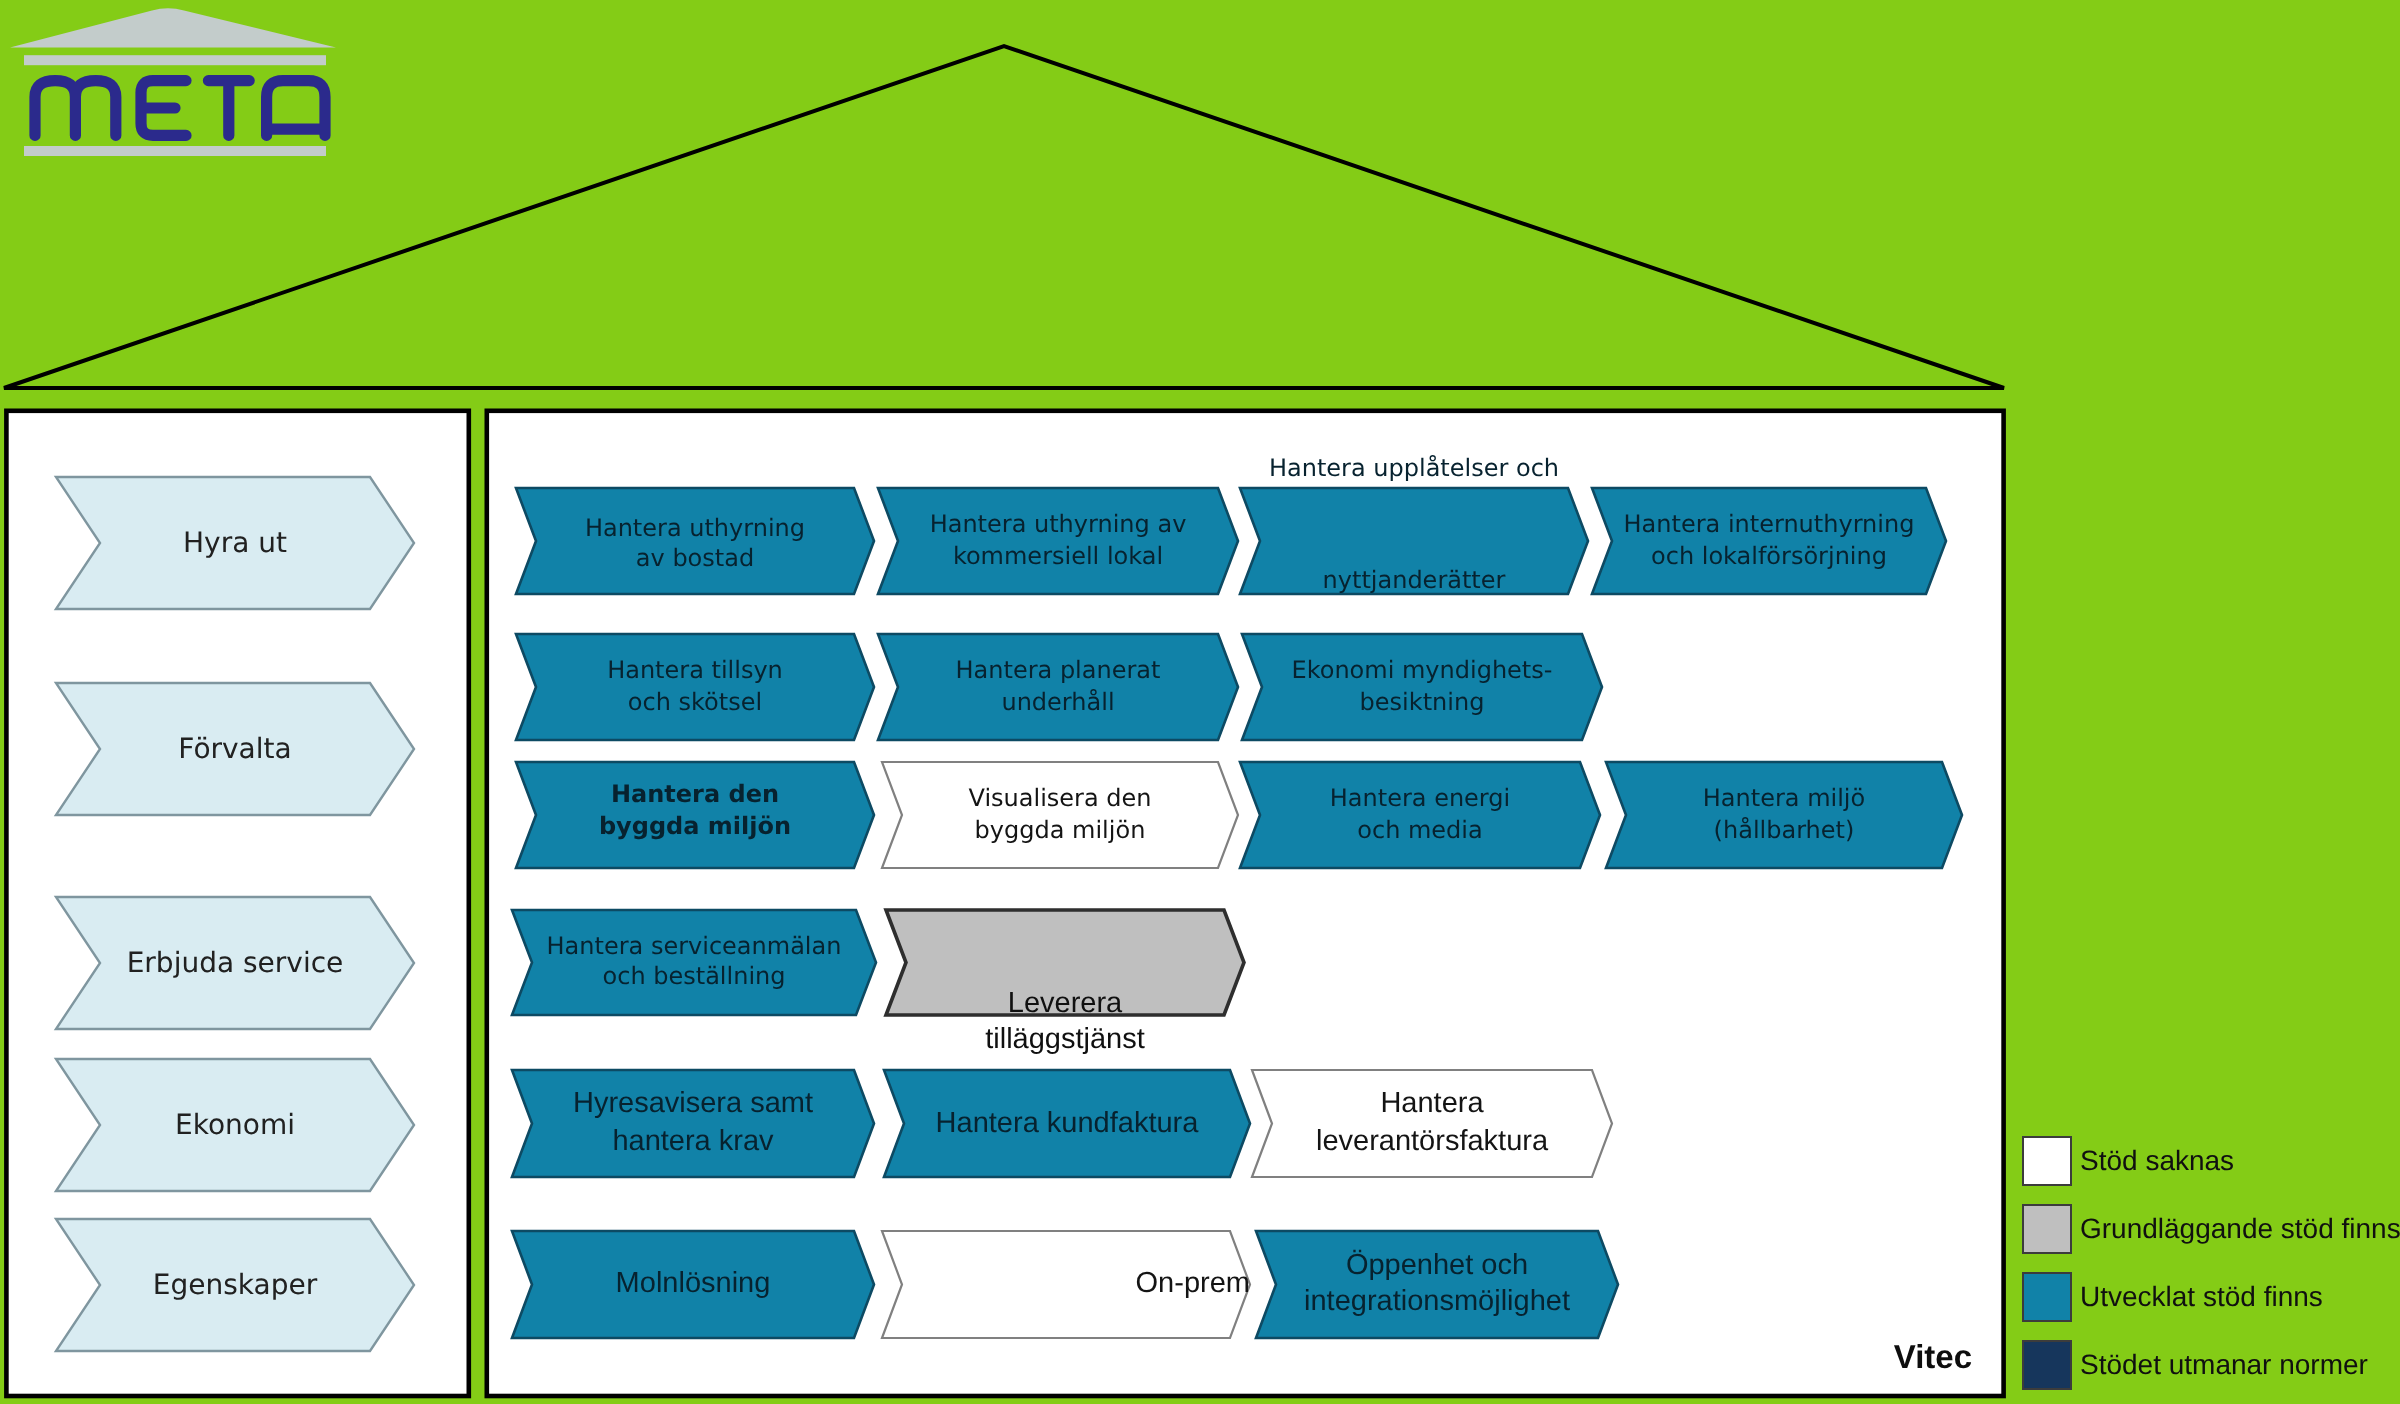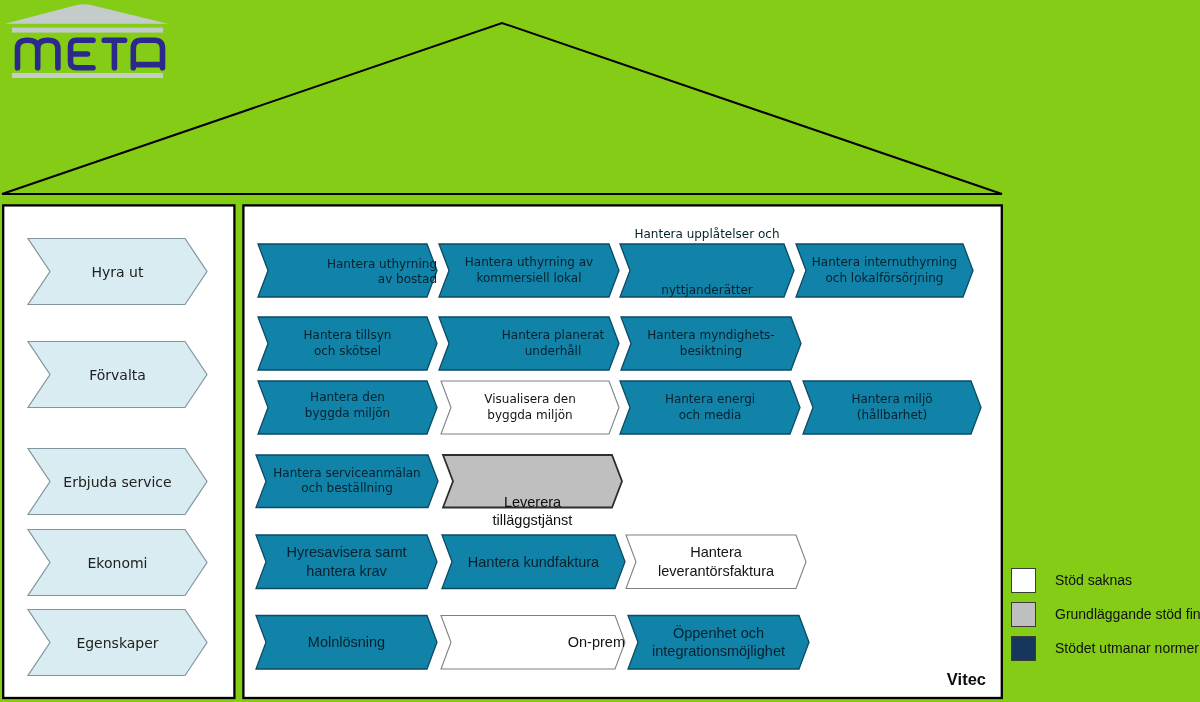--- a/index.html
+++ b/index.html
@@ -8,21 +8,21 @@
   #diagram-svg{position:absolute;left:0;top:0;width:1200px;height:702px;}
   .lbl{position:absolute;display:flex;flex-direction:column;align-items:center;justify-content:center;
        text-align:center;pointer-events:none;}
   .lbl span{display:block;}
   .lbl-s{font:12px/15.5px "DejaVu Sans",sans-serif;}
   .lbl-l{font:14.5px/18.5px "Liberation Sans",sans-serif;}
   .lbl-cat{font:14px/18px "DejaVu Sans",sans-serif;color:#212121;}
   #legend{position:absolute;left:1011px;top:567px;display:flex;flex-direction:column;gap:8px;}
   .legend-item{display:flex;align-items:center;height:26px;}
   .legend-swatch{width:23px;height:23px;border:1.5px solid #3c3c3c;flex:0 0 auto;}
-  .legend-label{margin-left:19px;font:14px/17px "Liberation Sans",sans-serif;color:#101010;
+  .legend-label{margin-left:4px;font:14px/17px "Liberation Sans",sans-serif;color:#101010;
                 white-space:nowrap;}
   #brand{position:absolute;left:830px;top:670px;width:156px;text-align:right;
          font:bold 16.5px/18px "Liberation Sans",sans-serif;color:#0d0d0d;}
   #logo{position:absolute;left:5px;top:2px;width:163px;height:76px;}
 </style>
 </head>
 <body>
 
 <div id="stage">
 
@@ -80,49 +80,49 @@
       </div>
       <div class="lbl lbl-cat" style="left: 28px; top: 448.5px; width: 179px; height: 66px; color: rgb(33, 33, 33);">
         <span>Erbjuda service</span>
       </div>
       <div class="lbl lbl-cat" style="left: 28px; top: 529.5px; width: 179px; height: 66px; color: rgb(33, 33, 33);">
         <span>Ekonomi</span>
       </div>
       <div class="lbl lbl-cat" style="left: 28px; top: 609.5px; width: 179px; height: 66px; color: rgb(33, 33, 33);">
         <span>Egenskaper</span>
       </div>
-      <div class="lbl lbl-s" style="left: 258px; top: 244px; width: 179px; height: 56px; color: rgb(7, 34, 47); align-items: flex-end;">
+      <div class="lbl lbl-s" style="left: 258px; top: 244px; width: 179px; height: 56px; color: rgb(7, 34, 47);">
         <span>Hantera uthyrning</span>
         <span>av bostad</span>
       </div>
       <div class="lbl lbl-s" style="left: 439px; top: 244px; width: 180px; height: 53px; color: rgb(7, 34, 47);">
         <span>Hantera uthyrning av</span>
         <span>kommersiell lokal</span>
       </div>
       <div class="lbl lbl-s" style="left: 620px; top: 244px; width: 174px; height: 37px; color: rgb(7, 34, 47); gap: 40px;">
         <span>Hantera upplåtelser och</span>
         <span>nyttjanderätter</span>
       </div>
       <div class="lbl lbl-s" style="left: 796px; top: 244px; width: 177px; height: 53px; color: rgb(7, 34, 47);">
         <span>Hantera internuthyrning</span>
         <span>och lokalförsörjning</span>
       </div>
       <div class="lbl lbl-s" style="left: 258px; top: 317px; width: 179px; height: 53px; color: rgb(7, 34, 47);">
         <span>Hantera tillsyn</span>
         <span>och skötsel</span>
       </div>
-      <div class="lbl lbl-s" style="left: 463px; top: 317px; width: 180px; height: 53px; color: rgb(7, 34, 47);">
+      <div class="lbl lbl-s" style="left: 439px; top: 317px; width: 180px; height: 53px; color: rgb(7, 34, 47);">
         <span>Hantera planerat</span>
         <span>underhåll</span>
       </div>
       <div class="lbl lbl-s" style="left: 621px; top: 317px; width: 180px; height: 53px; color: rgb(7, 34, 47);">
-        <span>Hantera myndighets-</span>
+        <span>Ekonomi myndighets-</span>
         <span>besiktning</span>
       </div>
-      <div class="lbl lbl-s" style="left: 258px; top: 381px; width: 179px; height: 49px; color: rgb(7, 34, 47);">
+      <div class="lbl lbl-s" style="left: 258px; top: 381px; width: 179px; height: 49px; color: rgb(7, 34, 47); font-weight: bold;">
         <span>Hantera den</span>
         <span>byggda miljön</span>
       </div>
       <div class="lbl lbl-s" style="left: 441px; top: 381px; width: 178px; height: 53px; color: rgb(20, 20, 20);">
         <span>Visualisera den</span>
         <span>byggda miljön</span>
       </div>
       <div class="lbl lbl-s" style="left: 620px; top: 381px; width: 180px; height: 53px; color: rgb(7, 34, 47);">
         <span>Hantera energi</span>
         <span>och media</span>
@@ -165,20 +165,24 @@
   <div id="legend">
     <div class="legend-item">
       <div class="legend-swatch" id="sw-0" style="background: rgb(255, 255, 255);"></div>
       <div class="legend-label">Stöd saknas</div>
     </div>
     <div class="legend-item">
       <div class="legend-swatch" id="sw-1" style="background: rgb(191, 191, 191);"></div>
       <div class="legend-label">Grundläggande stöd finns</div>
     </div>
     <div class="legend-item">
+      <div class="legend-swatch" id="sw-2" style="background: rgb(17, 130, 168);"></div>
+      <div class="legend-label">Utvecklat stöd finns</div>
+    </div>
+    <div class="legend-item">
       <div class="legend-swatch" id="sw-3" style="background: rgb(22, 54, 92);"></div>
       <div class="legend-label">Stödet utmanar normer</div>
     </div>
   </div>
 
   <div id="brand">Vitec</div>
 
 </div>
 
 </body></html>

